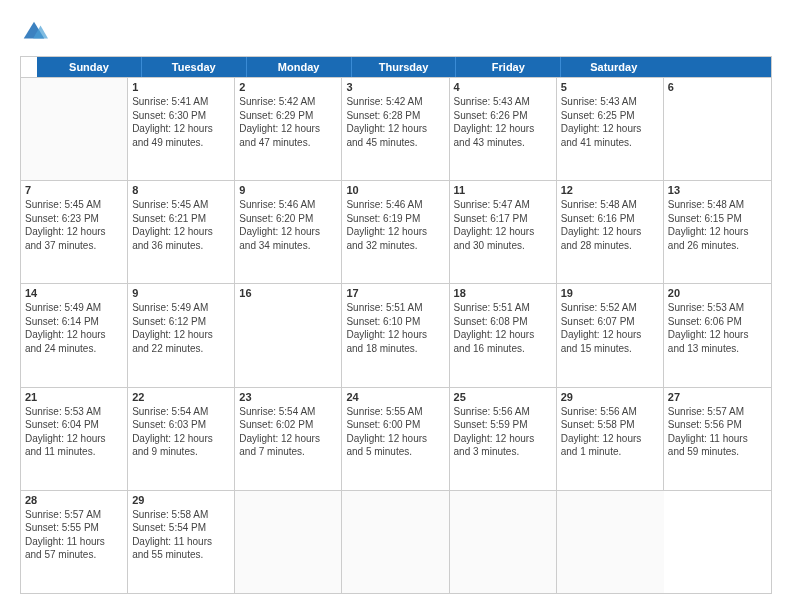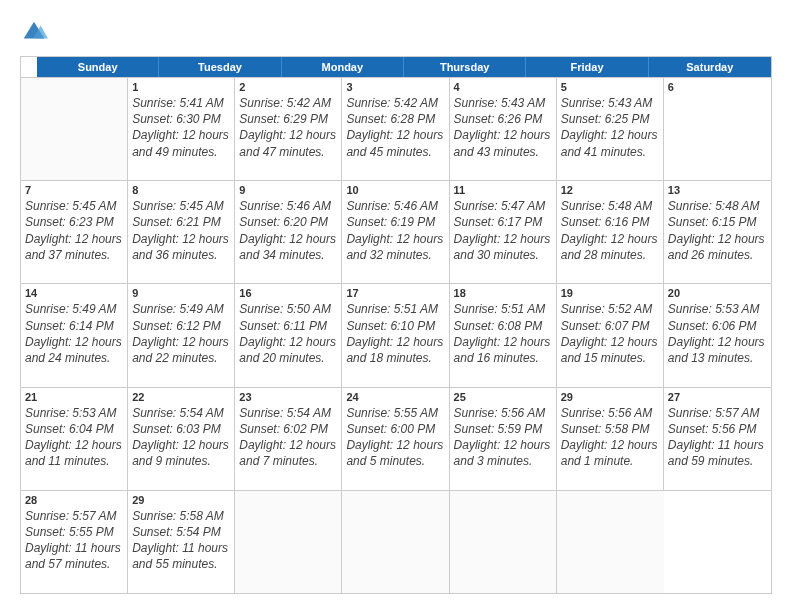--- a/index.html
+++ b/index.html
@@ -54,21 +54,21 @@
       color: #555;
     }
     .calendar {
       flex: 1;
       display: flex;
       flex-direction: column;
       border: 1px solid #ccc;
     }
     .cal-header {
       display: grid;
-      grid-template-columns: repeat(6, 1fr);
+      grid-template-columns: repeat(7, 1fr);
       background: #1a6bb5;
       margin-left: 16px;
     }
     .cal-header-cell {
       color: #fff;
       font-size: 11px;
       font-weight: bold;
       text-align: center;
       padding: 4px 2px;
       border-right: 1px solid #3a8bd5;
@@ -95,24 +95,23 @@
     }
     .cal-cell:last-child { border-right: none; }
     .cal-cell.empty { background: #fafafa; }
     .day-num {
       font-size: 11px;
       font-weight: bold;
       color: #333;
       margin-bottom: 2px;
     }
     .day-info {
-      font-size: 12px;
+      font-size: 10px;
       color: #444;
       line-height: 1.35;
-      font-style: italic;
     }
   </style>
 </head>
 <body>
 
 <div class="page">
   <div class="header">
     <div class="logo">
       <svg class="logo-icon" viewBox="0 0 30 30">
         <polygon points="15,4 26,22 4,22" fill="#1a6bb5" opacity="0.85"></polygon>
@@ -199,21 +198,20 @@
           <div class="cal-cell">
             <div class="day-num">14</div>
             <div class="day-info">Sunrise: 5:49 AM<br>Sunset: 6:14 PM<br>Daylight: 12 hours and 24 minutes.</div>
           </div>
           <div class="cal-cell">
             <div class="day-num">9</div>
             <div class="day-info">Sunrise: 5:49 AM<br>Sunset: 6:12 PM<br>Daylight: 12 hours and 22 minutes.</div>
           </div>
           <div class="cal-cell">
             <div class="day-num">16</div>
-            <div class="day-info">Sunrise: 5:50 AM<br>Sunset: 6:11 PM<br>Daylight: 12 hours and 20 minutes.</div>
           </div>
           <div class="cal-cell">
             <div class="day-num">17</div>
             <div class="day-info">Sunrise: 5:51 AM<br>Sunset: 6:10 PM<br>Daylight: 12 hours and 18 minutes.</div>
           </div>
           <div class="cal-cell">
             <div class="day-num">18</div>
             <div class="day-info">Sunrise: 5:51 AM<br>Sunset: 6:08 PM<br>Daylight: 12 hours and 16 minutes.</div>
           </div>
           <div class="cal-cell">

